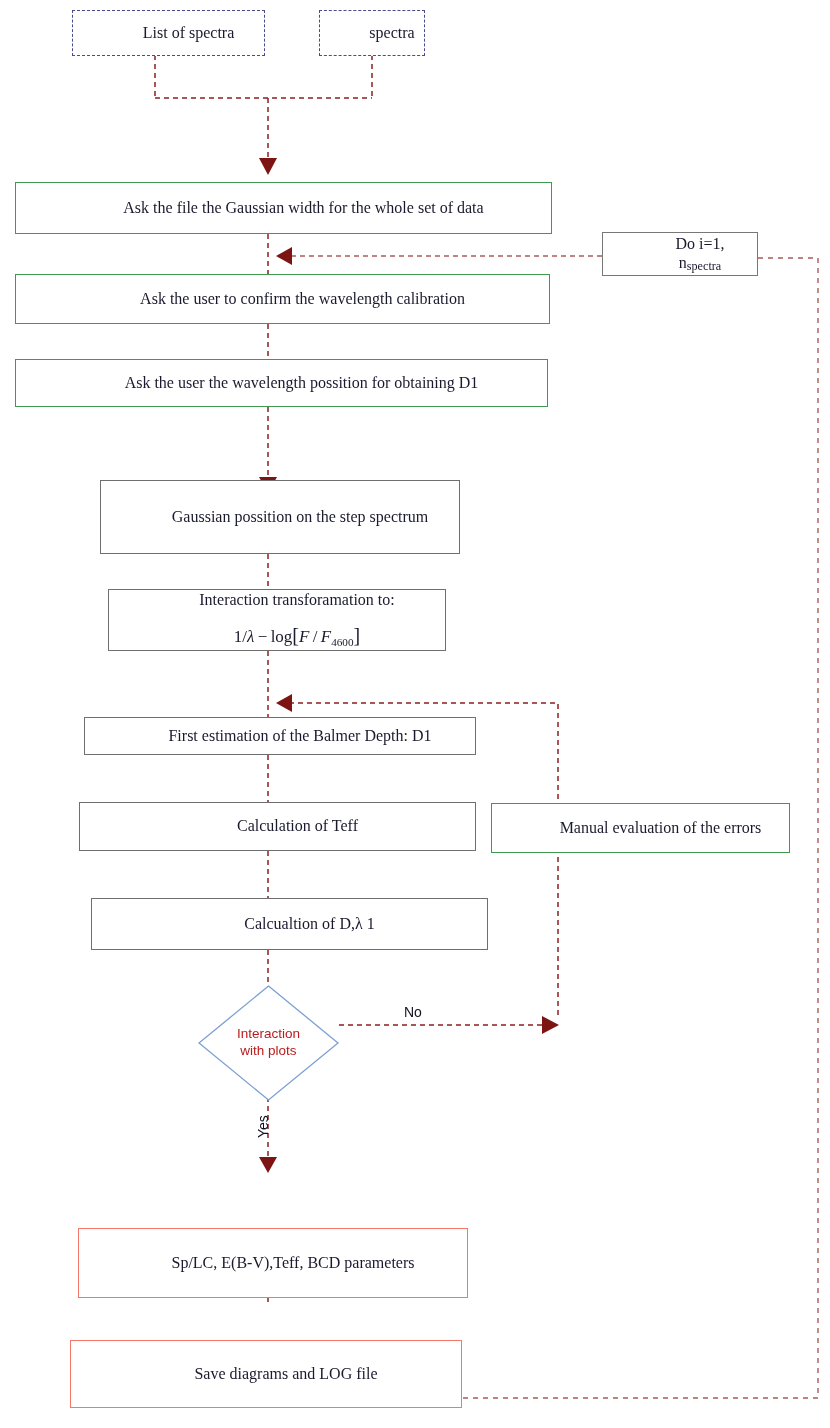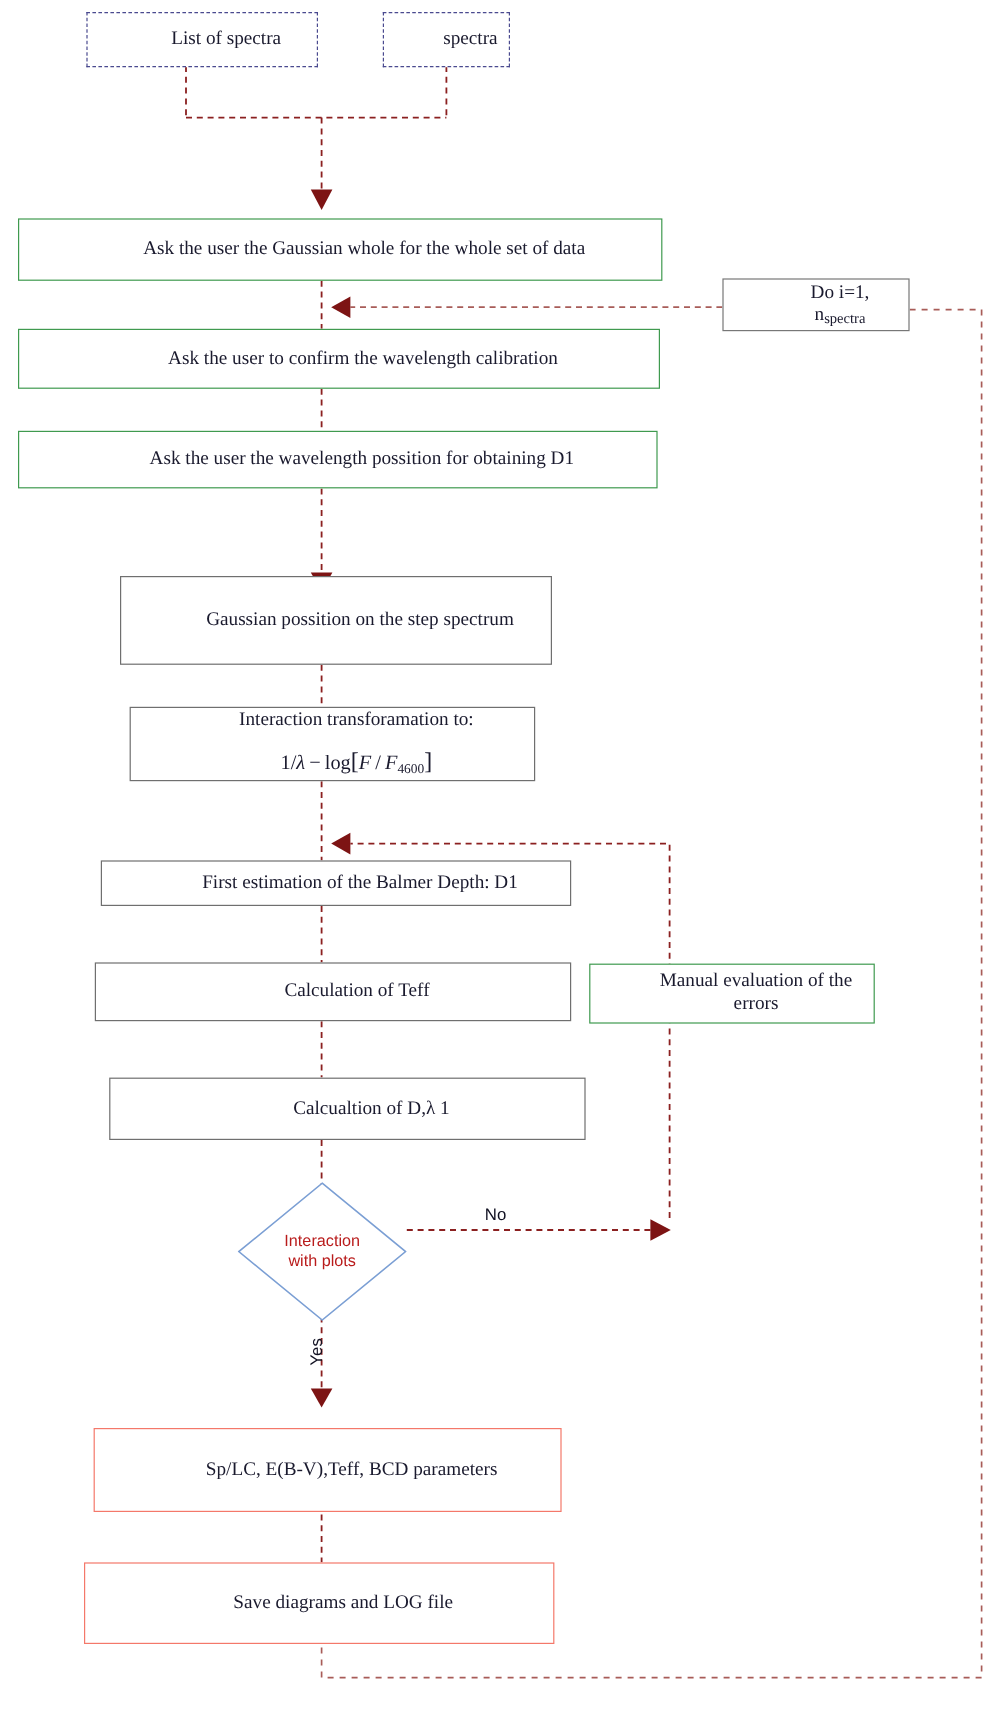--- a/index.html
+++ b/index.html
@@ -35,21 +35,21 @@
     line-height: 1.18;
   }
   .node .label {
     display: block;
     padding: 0 10px;
   }
   
   .b-dashed-navy { border: 1.6px dashed #4a4a8f; }
   .b-green       { border: 1.5px solid #3f9a4f; }
   .b-black       { border: 1.3px solid #6f6f6f; }
-  .b-red         { border: 1.5px solid #f4786a; }
+  .b-red         { border: 1.5px solid #f4786a; margin-top: 38px; }
   .b-gray        { border: 1.4px solid #777777; }
 
   .serif   { font-family: "Liberation Serif", serif; padding-left: 40px; }
   .fs-16 { font-size: 16px; }
 
   
   .diamond-wrap {
     position: absolute;
   }
   .diamond-shape {
@@ -173,21 +173,21 @@
 
   <div class="node b-dashed-navy serif fs-16" style="left:72px; top:10px; width:193px; height:46px;">
     <span class="label">List of spectra</span>
   </div>
 
   <div class="node b-dashed-navy serif fs-16" style="left:319px; top:10px; width:106px; height:46px;">
     <span class="label">spectra</span>
   </div>
 
   <div class="node b-green serif fs-16" style="left:15px; top:182px; width:537px; height:52px;">
-    <span class="label">Ask the user the Gaussian whole for the whole set of data</span>
+    <span class="label">Ask the file the Gaussian width for the whole set of data</span>
   </div>
 
   <div class="node b-green serif fs-16" style="left:15px; top:274px; width:535px; height:50px;">
     <span class="label">Ask the user to confirm the wavelength calibration</span>
   </div>
 
   <div class="node b-green serif fs-16" style="left:15px; top:359px; width:533px; height:48px;">
     <span class="label">Ask the user the wavelength possition for obtaining D1</span>
   </div>
 
@@ -205,21 +205,21 @@
   </div>
 
   <div class="node b-black serif fs-16" style="left:79px; top:802px; width:397px; height:49px;">
     <span class="label">Calculation of Teff</span>
   </div>
 
   <div class="node b-black serif fs-16" style="left:91px; top:898px; width:397px; height:52px;">
     <span class="label">Calcualtion of D,λ 1</span>
   </div>
 
-  <div class="node b-green serif fs-16" style="left:491px; top:803px; width:238px; height:50px;">
+  <div class="node b-green serif fs-16" style="left:491px; top:803px; width:299px; height:50px;">
     <span class="label">Manual evaluation of the errors</span>
   </div>
 
   <div class="node b-gray serif fs-16" style="left:602px; top:232px; width:156px; height:44px;">
     <span class="label"><span>Do i=1, n</span><span class="sub-rm">spectra</span></span>
   </div>
 
   <div class="diamond-wrap" style="left:198px; top:985px; width:141px; height:116px;">
     <svg class="diamond-shape" viewBox="0 0 141 116">
       <polygon points="70.5,1 140,58 70.5,115 1,58" fill="#ffffff" stroke="#7b9fd4" stroke-width="1.3"></polygon>

